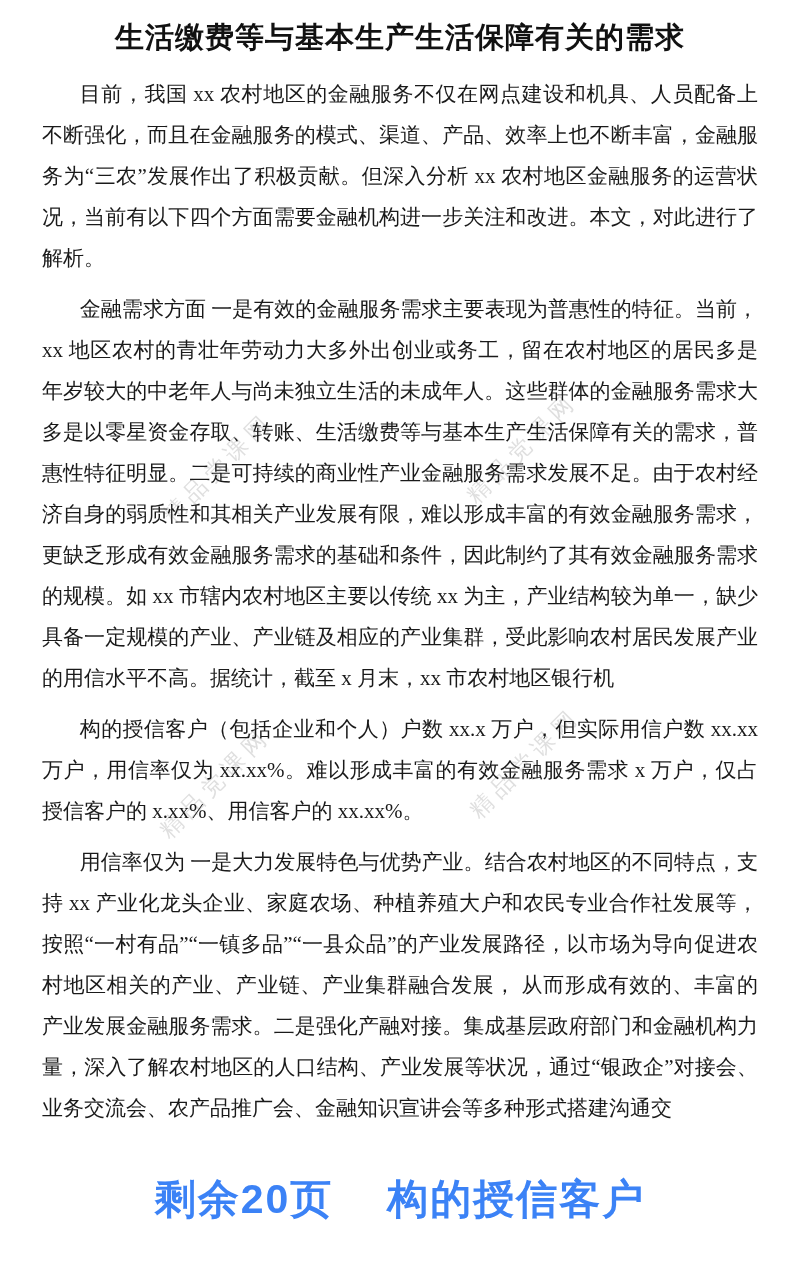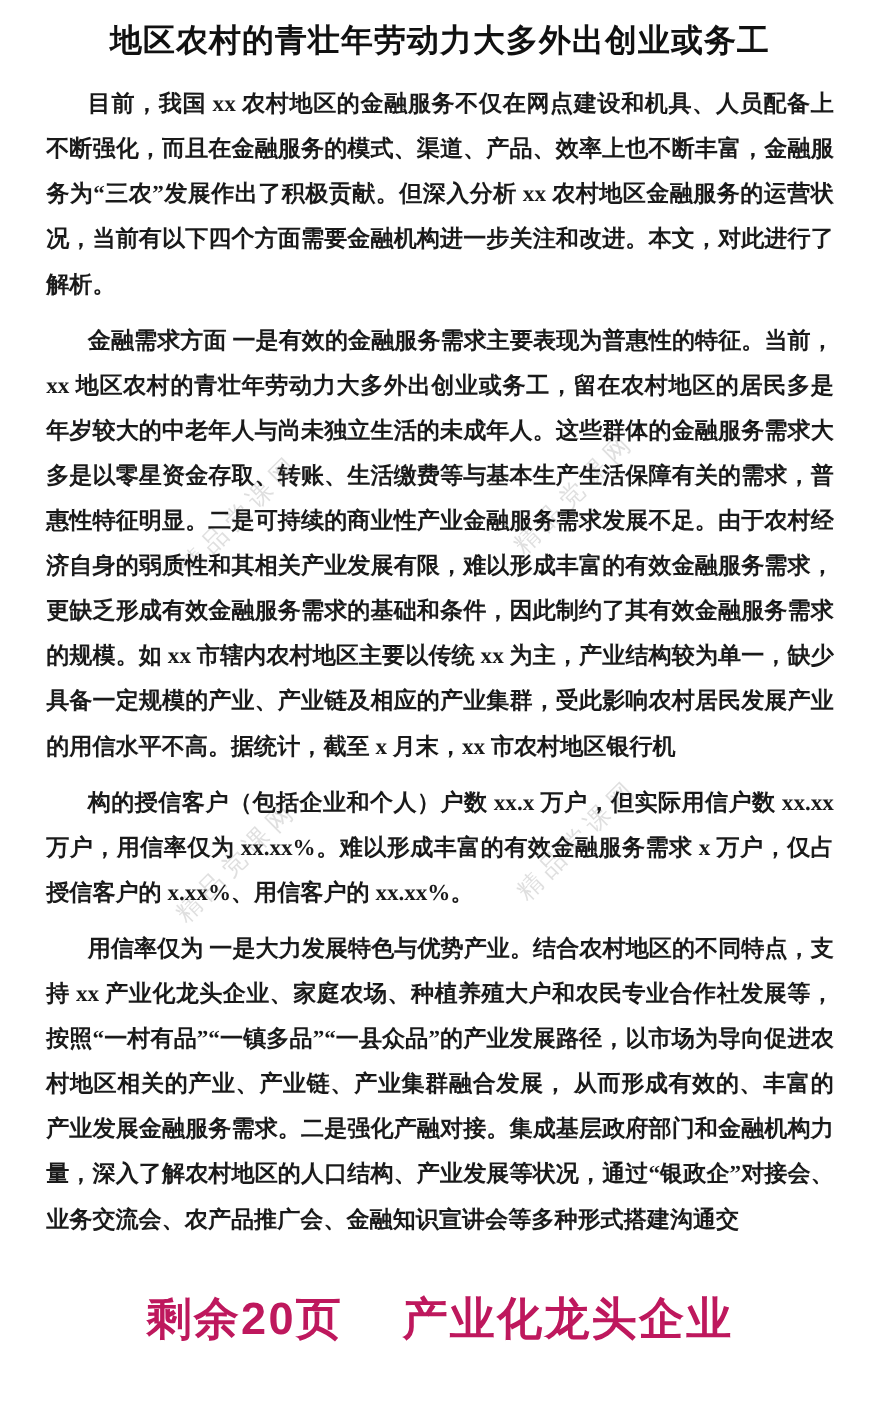--- a/index.html
+++ b/index.html
@@ -25,21 +25,20 @@
     margin-bottom: 16px;
   }
   .doc-body p {
     font-size: 21px;
     color: #1a1a1a;
     line-height: 41px;
     text-align: justify;
     text-indent: 1.8em;
     margin: 0 0 10px 0;
     word-break: break-all;
-    font-weight: bold;
   }
   .watermark-layer {
     position: absolute;
     left: 0; top: 0; width: 100%; height: 100%;
     pointer-events: none;
     z-index: 0;
   }
   .watermark {
     position: absolute;
     white-space: nowrap;
@@ -57,46 +56,46 @@
   .page-footer {
     position: absolute;
     left: 0; top: 1172px;
     width: 100%;
     display: flex;
     justify-content: center;
     gap: 54px;
     font-family: "Liberation Sans", sans-serif;
     font-weight: 700;
     font-size: 41px;
-    color: #be185d;
+    color: #3b82f6;
     letter-spacing: 2px;
     z-index: 1;
   }
 </style>
 </head>
 <body>
 
 <div class="page">
 
   <div class="watermark-layer">
     <span class="watermark wm-1">精品党课网</span>
     <span class="watermark wm-2">精品党课网</span>
     <span class="watermark wm-3">精品党课网</span>
     <span class="watermark wm-4">精品党课网</span>
   </div>
 
   <div class="content">
-    <h1 class="doc-title">地区农村的青壮年劳动力大多外出创业或务工</h1>
+    <h1 class="doc-title">生活缴费等与基本生产生活保障有关的需求</h1>
 
     <div class="doc-body">
       <p>目前，我国 xx 农村地区的金融服务不仅在网点建设和机具、人员配备上不断强化，而且在金融服务的模式、渠道、产品、效率上也不断丰富，金融服务为“三农”发展作出了积极贡献。但深入分析 xx 农村地区金融服务的运营状况，当前有以下四个方面需要金融机构进一步关注和改进。本文，对此进行了解析。</p>
       <p>金融需求方面 一是有效的金融服务需求主要表现为普惠性的特征。当前，xx 地区农村的青壮年劳动力大多外出创业或务工，留在农村地区的居民多是年岁较大的中老年人与尚未独立生活的未成年人。这些群体的金融服务需求大多是以零星资金存取、转账、生活缴费等与基本生产生活保障有关的需求，普惠性特征明显。二是可持续的商业性产业金融服务需求发展不足。由于农村经济自身的弱质性和其相关产业发展有限，难以形成丰富的有效金融服务需求，更缺乏形成有效金融服务需求的基础和条件，因此制约了其有效金融服务需求的规模。如 xx 市辖内农村地区主要以传统 xx 为主，产业结构较为单一，缺少具备一定规模的产业、产业链及相应的产业集群，受此影响农村居民发展产业的用信水平不高。据统计，截至 x 月末，xx 市农村地区银行机</p>
       <p>构的授信客户（包括企业和个人）户数 xx.x 万户，但实际用信户数 xx.xx 万户，用信率仅为 xx.xx%。难以形成丰富的有效金融服务需求 x 万户，仅占授信客户的 x.xx%、用信客户的 xx.xx%。</p>
       <p>用信率仅为 一是大力发展特色与优势产业。结合农村地区的不同特点，支持 xx 产业化龙头企业、家庭农场、种植养殖大户和农民专业合作社发展等，按照“一村有品”“一镇多品”“一县众品”的产业发展路径，以市场为导向促进农村地区相关的产业、产业链、产业集群融合发展， 从而形成有效的、丰富的产业发展金融服务需求。二是强化产融对接。集成基层政府部门和金融机构力量，深入了解农村地区的人口结构、产业发展等状况，通过“银政企”对接会、业务交流会、农产品推广会、金融知识宣讲会等多种形式搭建沟通交</p>
     </div>
   </div>
 
   <div class="page-footer">
     <span>剩余20页</span>
-    <span>产业化龙头企业</span>
+    <span>构的授信客户</span>
   </div>
 
 </div>
 
 </body></html>

